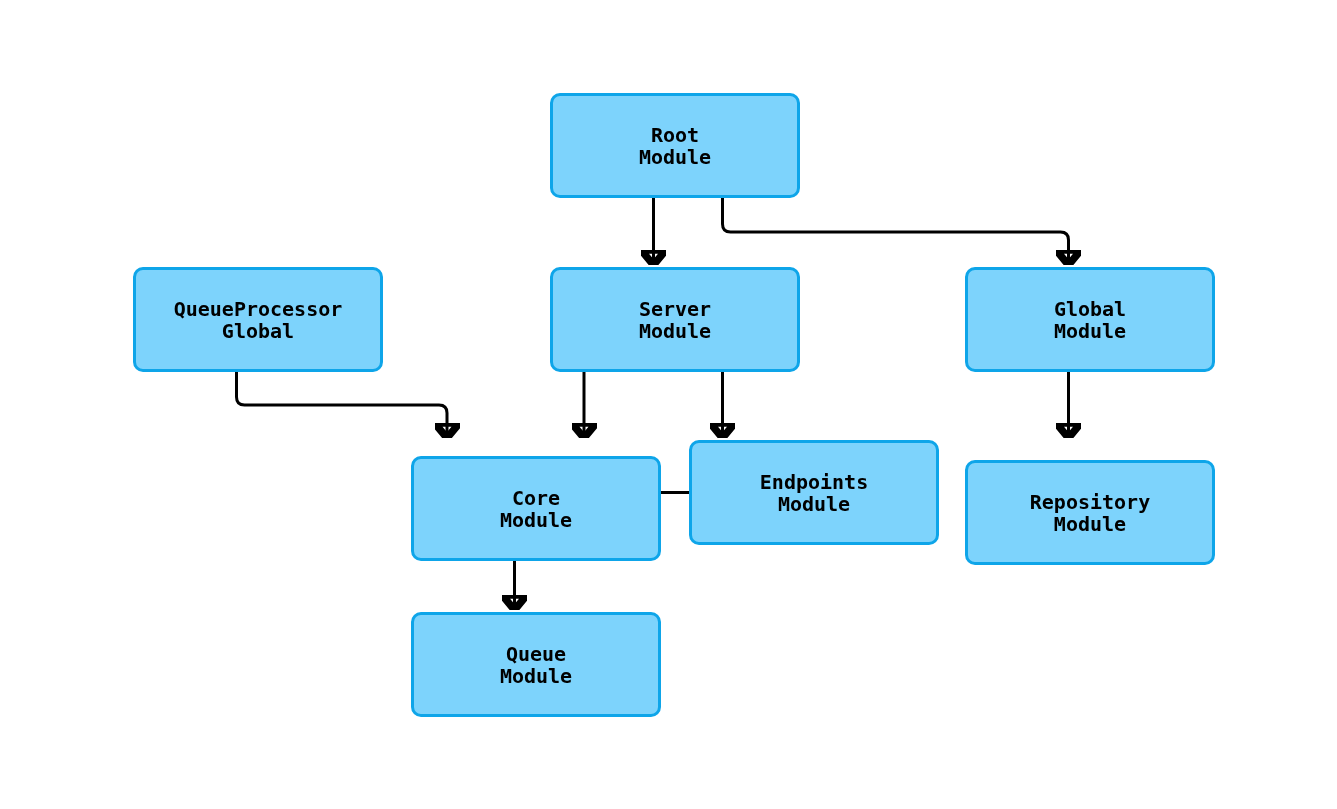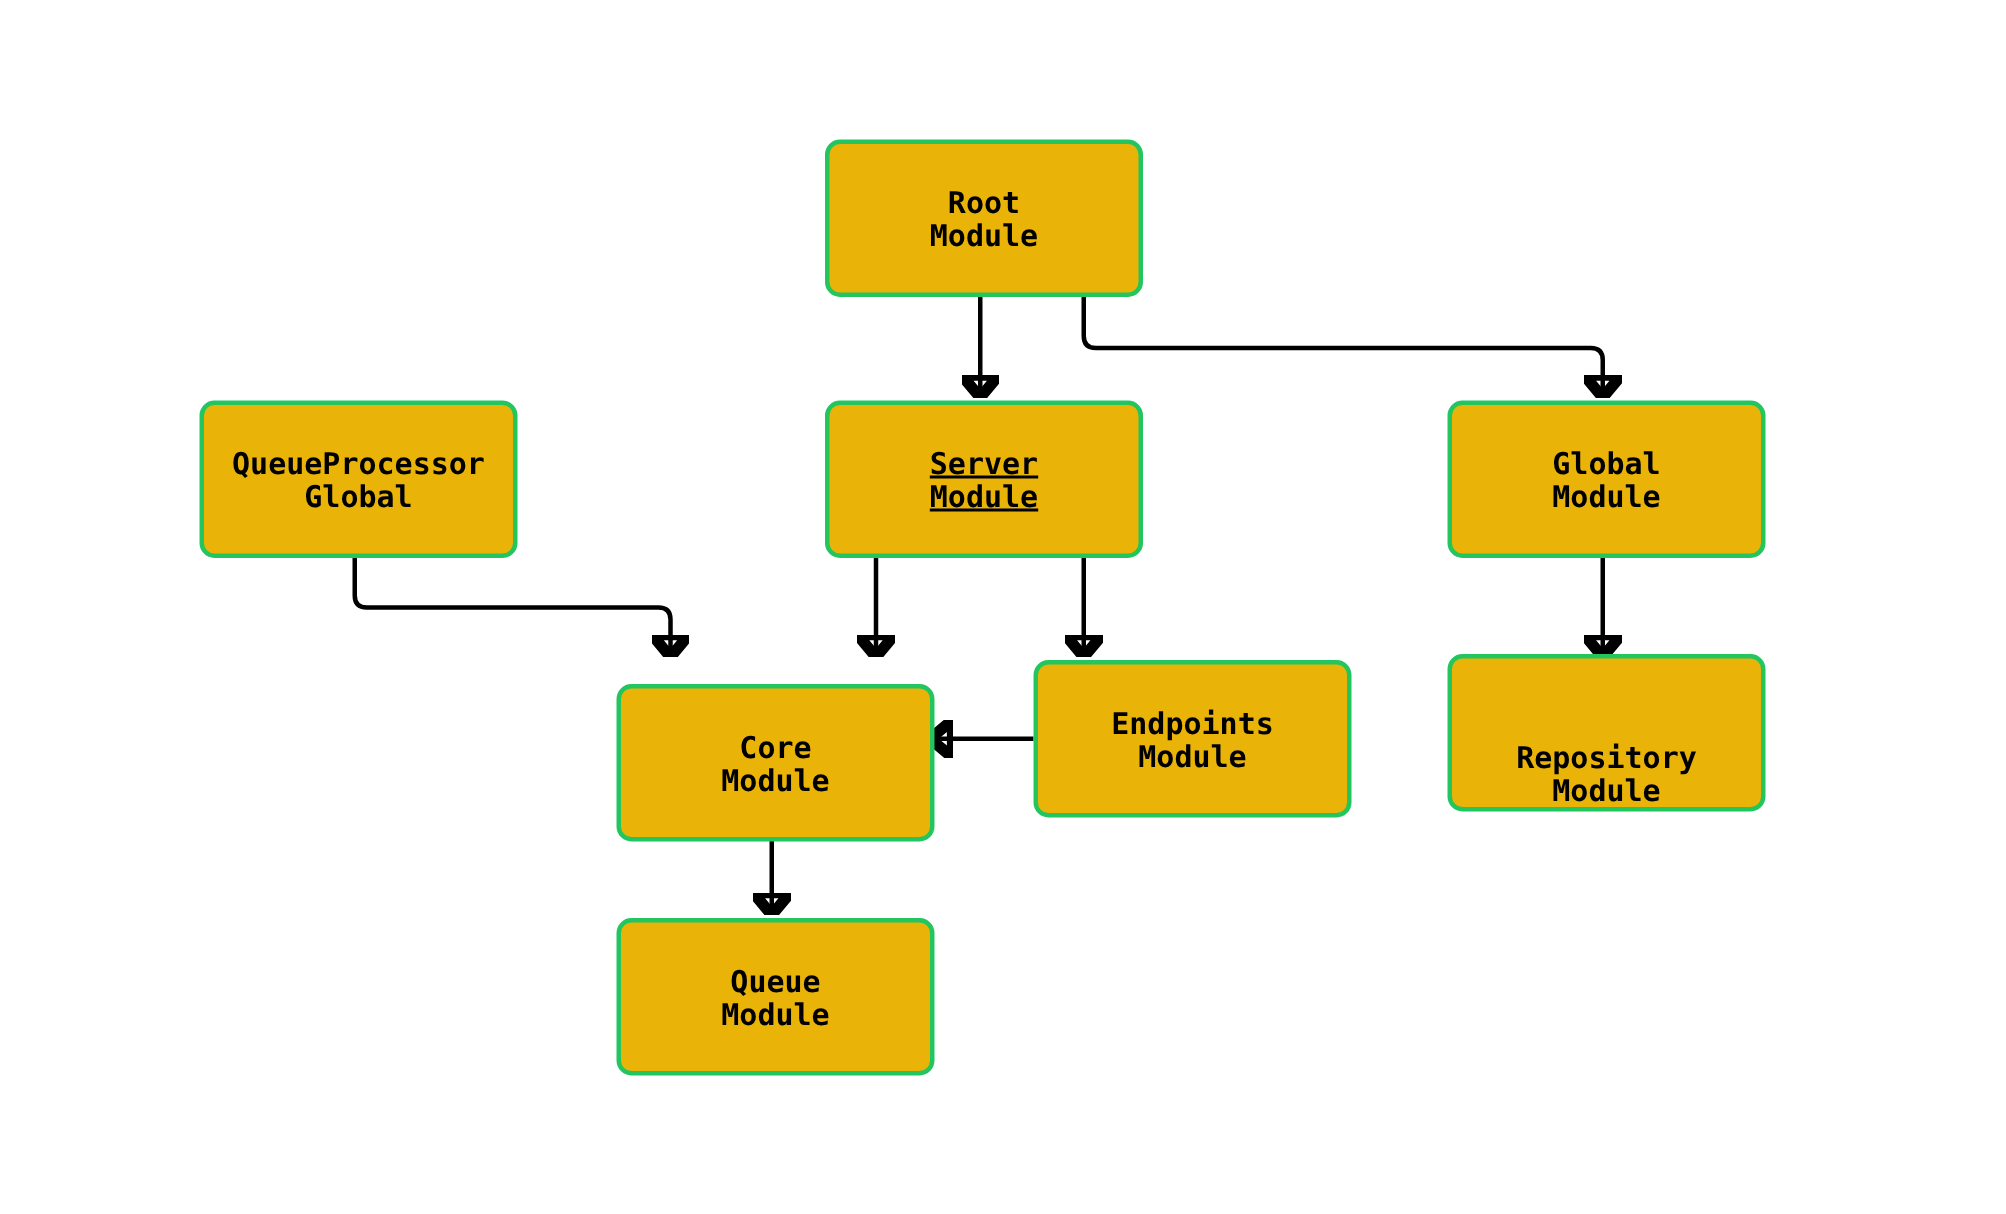--- a/index.html
+++ b/index.html
@@ -26,25 +26,25 @@
     width: 1337px;
     height: 809px;
   }
   .edges path {
     fill: none;
     stroke: #000000;
     stroke-width: 3;
   }
   .node {
     position: absolute;
-    width: 212px;
+    width: 250px;
     height: 105px;
     box-sizing: border-box;
-    background: #eab308;
-    border: 3px solid #22c55e;
+    background: #7dd3fc;
+    border: 3px solid #0ea5e9;
     border-radius: 10px;
     display: flex;
     align-items: center;
     justify-content: center;
   }
   .node-label {
     font-weight: bold;
     font-size: 20px;
     line-height: 22px;
     color: #000000;
@@ -78,41 +78,41 @@
   <div class="node" style="left:550px; top:93px;">
     <span class="node-label">Root
 Module</span>
   </div>
 
   <div class="node" style="left:133px; top:267px;">
     <span class="node-label">QueueProcessor
 Global</span>
   </div>
 
-  <div class="node" style="left:550px; top:267px;text-decoration:underline;">
+  <div class="node" style="left:550px; top:267px;">
     <span class="node-label">Server
 Module</span>
   </div>
 
   <div class="node" style="left:965px; top:267px;">
     <span class="node-label">Global
 Module</span>
   </div>
 
   <div class="node" style="left:411px; top:440px;margin-top:16px;">
     <span class="node-label">Core
 Module</span>
   </div>
 
   <div class="node" style="left:689px; top:440px;">
     <span class="node-label">Endpoints
 Module</span>
   </div>
 
-  <div class="node" style="left:965px; top:436px;align-items:flex-end;">
+  <div class="node" style="left:965px; top:460px;">
     <span class="node-label">Repository
 Module</span>
   </div>
 
   <div class="node" style="left:411px; top:612px;">
     <span class="node-label">Queue
 Module</span>
   </div>
 
 </div>

